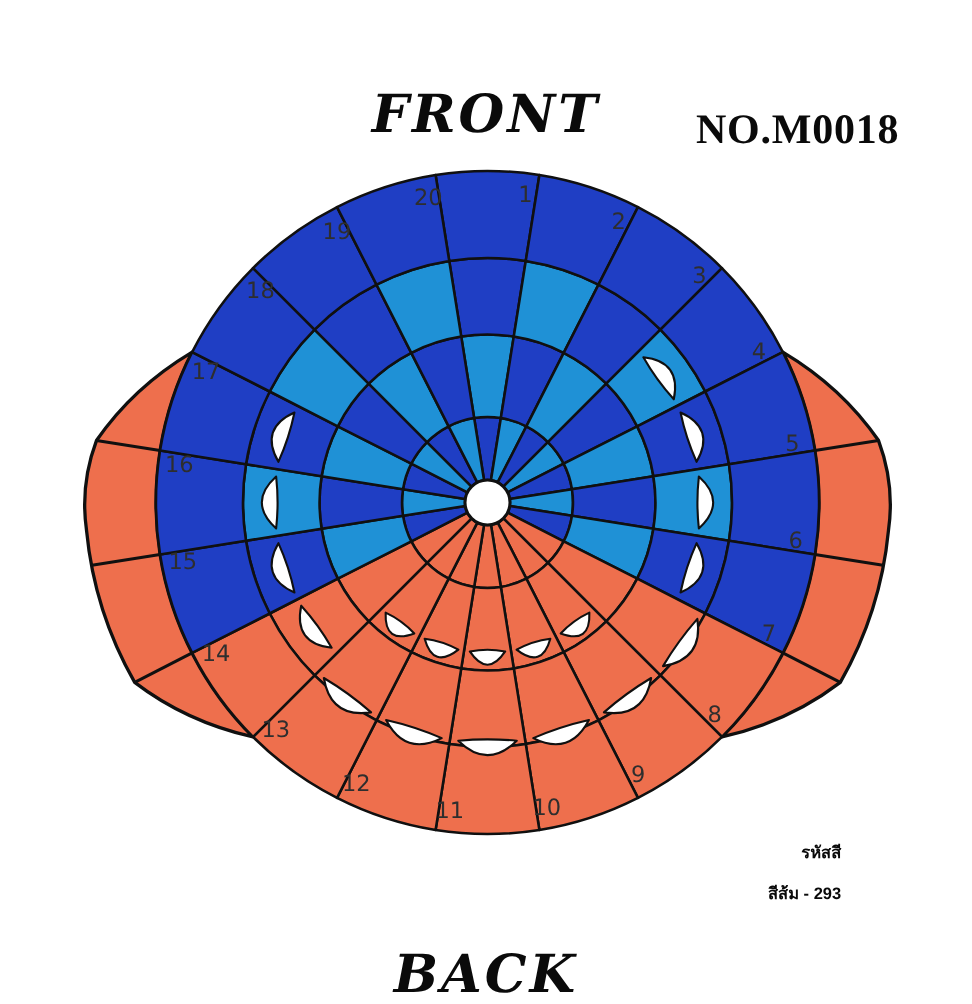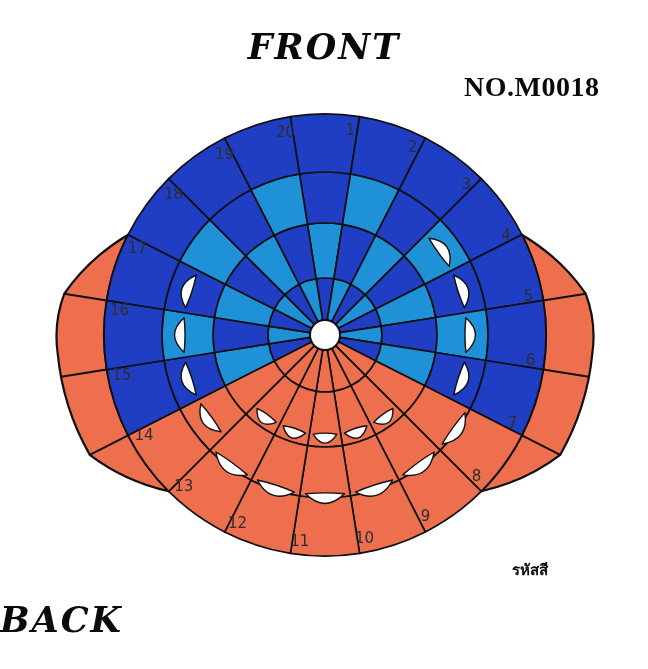--- a/index.html
+++ b/index.html
@@ -3,32 +3,32 @@
 <meta charset="utf-8">
 <style>
   html,body{margin:0;padding:0;background:#ffffff;}
   .canvas{
     position:relative;width:648px;height:669px;background:#ffffff;overflow:hidden;
     font-family:"Liberation Sans",sans-serif;
   }
   .title{
     position:absolute;color:#0a0a0a;
     font-family:"DejaVu Serif","Liberation Serif",serif;
-    font-weight:bold;font-style:italic;letter-spacing:2px;white-space:nowrap;
+    font-weight:bold;font-style:italic;letter-spacing:2px;white-space:nowrap;margin-top:30px;
   }
   #front-title{left:0;right:0;top:26px;text-align:center;font-size:35px;}
-  #back-title{left:0;right:0;top:599px;font-size:35px;}
+  #back-title{left:0;right:0;top:599px;text-align:center;font-size:35px;}
   #part-no{
     position:absolute;left:464px;top:71px;color:#0a0a0a;
     font-family:"Liberation Serif",serif;font-weight:bold;font-size:28px;letter-spacing:.5px;
   }
   #figure-svg{position:absolute;left:0;top:0;}
   #color-legend{
     position:absolute;left:512px;top:556px;color:#0a0a0a;
-    font-weight:bold;font-size:15px;line-height:27px;white-space:nowrap;text-align:right;
+    font-weight:bold;font-size:11px;line-height:27px;white-space:nowrap;text-align:right;
   }
   #color-legend div{height:27px;}
 </style>
 </head>
 <body>
 
 <div class="canvas">
   <div id="front-title" class="title">FRONT</div>
   <div id="part-no">NO.M0018</div>
   <svg id="figure-svg" width="648" height="669" viewBox="0 0 648 669" style="font-family:&quot;DejaVu Sans&quot;,sans-serif;">
@@ -157,14 +157,15 @@
       <text x="121.8" y="379.5" text-anchor="middle" fill="#2e2e2e" font-size="15">15</text>
       <text x="119.5" y="314.8" text-anchor="middle" fill="#2e2e2e" font-size="15">16</text>
       <text x="137.4" y="252.5" text-anchor="middle" fill="#2e2e2e" font-size="15">17</text>
       <text x="173.6" y="198.8" text-anchor="middle" fill="#2e2e2e" font-size="15">18</text>
       <text x="224.6" y="159.0" text-anchor="middle" fill="#2e2e2e" font-size="15">19</text>
       <text x="285.5" y="136.8" text-anchor="middle" fill="#2e2e2e" font-size="15">20</text>
     </svg>
   <div id="back-title" class="title">BACK</div>
   <div id="color-legend">
     <div>รหัสสี</div>
+      <div>สีส้ม - 293</div>
     </div>
 </div>
 
 </body></html>

